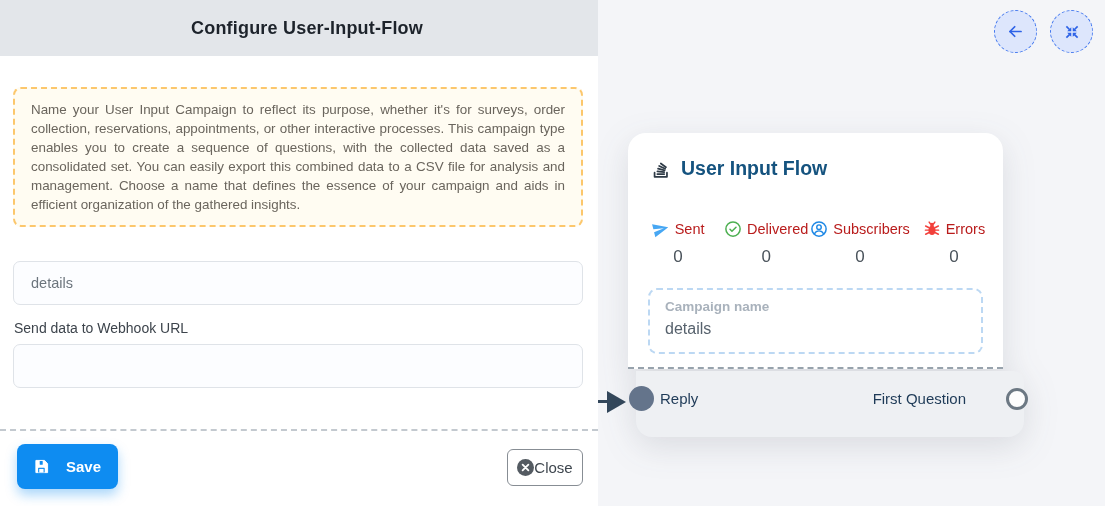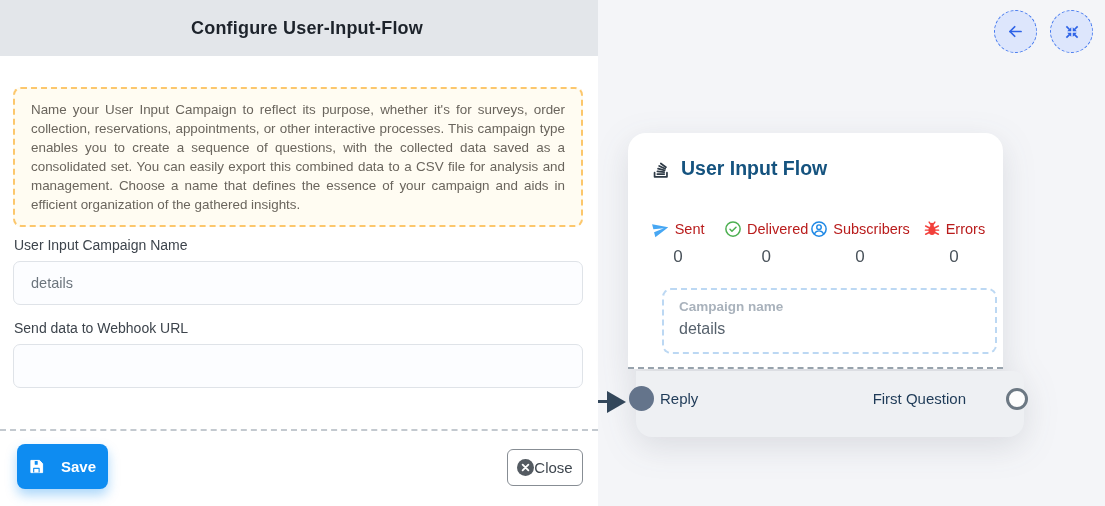--- a/index.html
+++ b/index.html
@@ -27,21 +27,21 @@
   .text-input {
     position:absolute; left:13px; width:570px; height:44px;
     border:1px solid #dfe3e8; border-radius:7px; background:#fcfdff;
     font-size:14.5px; color:#6c757d; padding:0 17px; outline:none;
     font-family: "Liberation Sans", sans-serif;
   }
   .inp-1 { top:261px; }
   .inp-2 { top:344px; }
   .panel-sep { position:absolute; left:0; top:429px; width:598px; border-top:2px dashed #c3c9cf; }
   .save-btn {
-    position:absolute; left:17px; top:444px; width:91px; height:45px;
+    position:absolute; left:17px; top:444px; width:101px; height:45px;
     background:#0e8cf1; border:none; border-radius:8px; cursor:pointer;
     color:#fff; font-weight:bold; font-size:15px;
     display:flex; align-items:center; justify-content:center; gap:17px;
     box-shadow:0 6px 12px rgba(14,140,241,.35);
     font-family:"Liberation Sans", sans-serif;
   }
   .close-btn {
     position:absolute; left:507px; top:449px; width:76px; height:37px;
     background:#fff; border:1px solid #878d94; border-radius:6px; cursor:pointer;
     color:#3e464e; font-size:15px;
@@ -68,21 +68,21 @@
   .node-body { position:absolute; left:0; top:0; width:375px; height:236px;
                background:#fff; border-radius:18px 18px 0 0;
                border-bottom:2px dashed #97a2ac; }
   .node-title-row { position:absolute; left:22px; top:24px; display:flex; align-items:center; gap:9px; }
   .node-title-row h2 { font-size:19.5px; font-weight:bold; color:#15537f; }
   .stats-row { position:absolute; left:6px; top:87px; width:364px; display:flex; }
   .stat { flex:1; display:flex; flex-direction:column; align-items:center; }
   .stat-top { display:flex; align-items:center; gap:5px; color:#b91c1c; font-size:14.5px; }
   .stat-value { margin-top:9px; color:#4a535b; font-size:17px; }
   .campaign-box {
-    position:absolute; left:34px; top:155px; width:335px; height:66px;
+    position:absolute; left:20px; top:155px; width:335px; height:66px;
     border:2px dashed #bcd8f3; border-radius:9px; padding:9px 15px; background:#fff;
   }
   .cb-label { color:#a9b2bc; font-size:13.5px; font-weight:bold; }
   .cb-value { color:#57626d; font-size:16px; margin-top:6px; }
   .node-footer { position:absolute; left:8px; top:238px; width:388px; height:66px;
                  background:#eef0f3; border-radius:0 10px 16px 16px; }
   .reply-label { position:absolute; left:24px; top:19px; color:#1e3a57; font-size:15px; }
   .fq-label    { position:absolute; right:58px; top:19px; color:#1e3a57; font-size:15px; }
   .handle-in  { position:absolute; left:-7px; top:15px; width:25px; height:25px;
                 border-radius:50%; background:#64748b; }
@@ -95,21 +95,20 @@
 
 <div class="left-panel">
   <div class="panel-header">
     <h1>Configure User-Input-Flow</h1>
   </div>
 
   <div class="info-box">
     <span>Name your User Input Campaign to reflect its purpose, whether it's for surveys, order collection, reservations, appointments, or other interactive processes. This campaign type enables you to create a sequence of questions, with the collected data saved as a consolidated set. You can easily export this combined data to a CSV file for analysis and management. Choose a name that defines the essence of your campaign and aids in efficient organization of the gathered insights.</span>
   </div>
 
-  <label class="form-label lbl-1">User Input Campaign Name</label>
   <input class="text-input inp-1" type="text" value="details" style="">
 
   <label class="form-label lbl-2">Send data to Webhook URL</label>
   <input class="text-input inp-2" type="text" value="" style="">
 
   <div class="panel-sep"></div>
 
   <button class="save-btn">
     <span>
       <svg width="15" height="15" viewBox="0 0 16 16">

